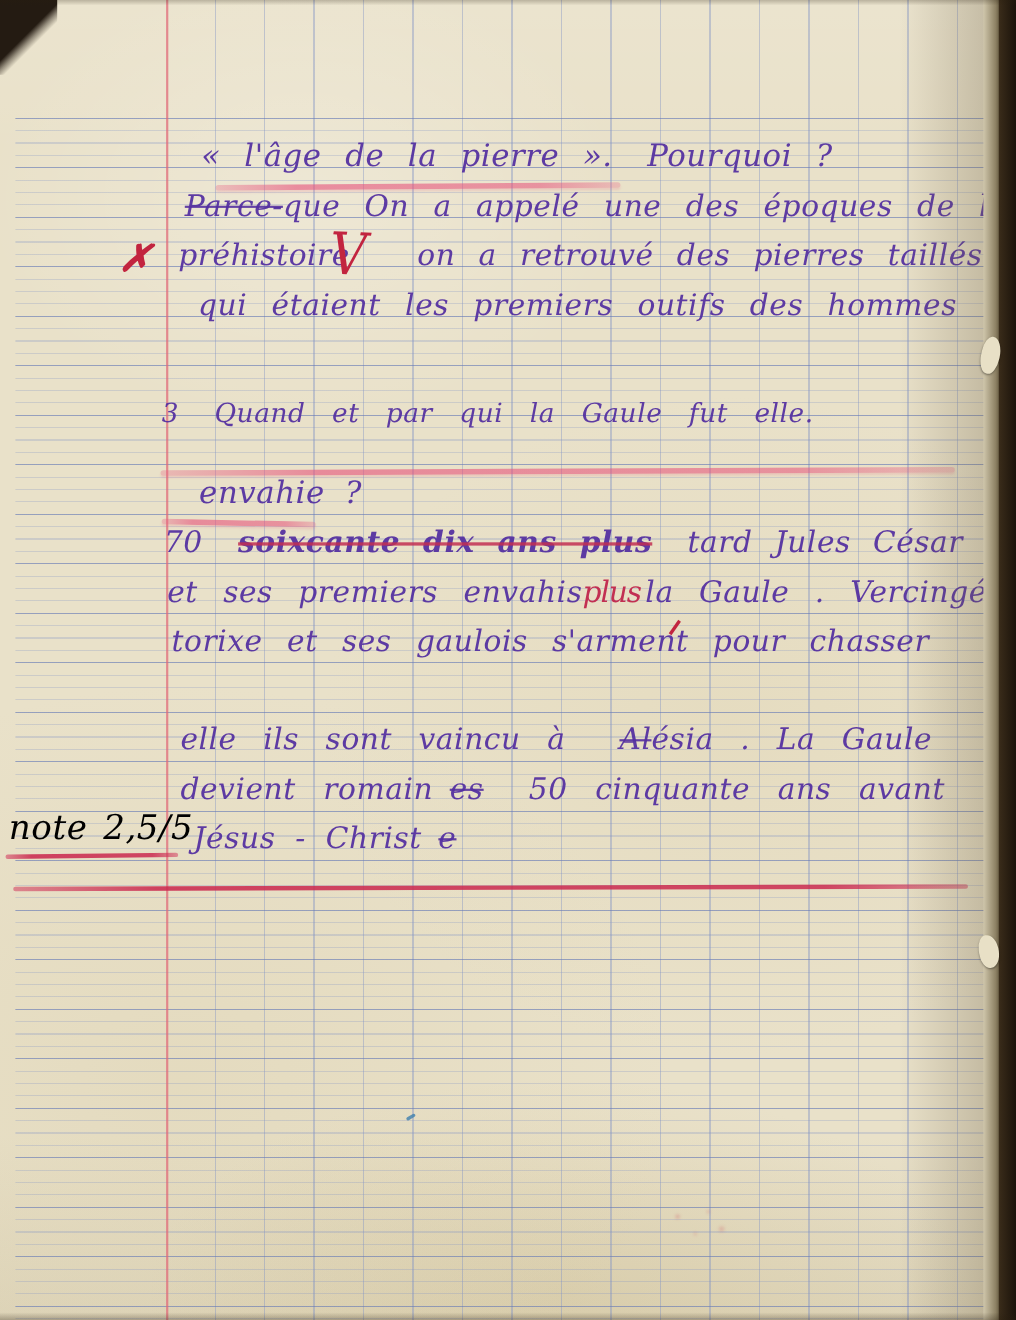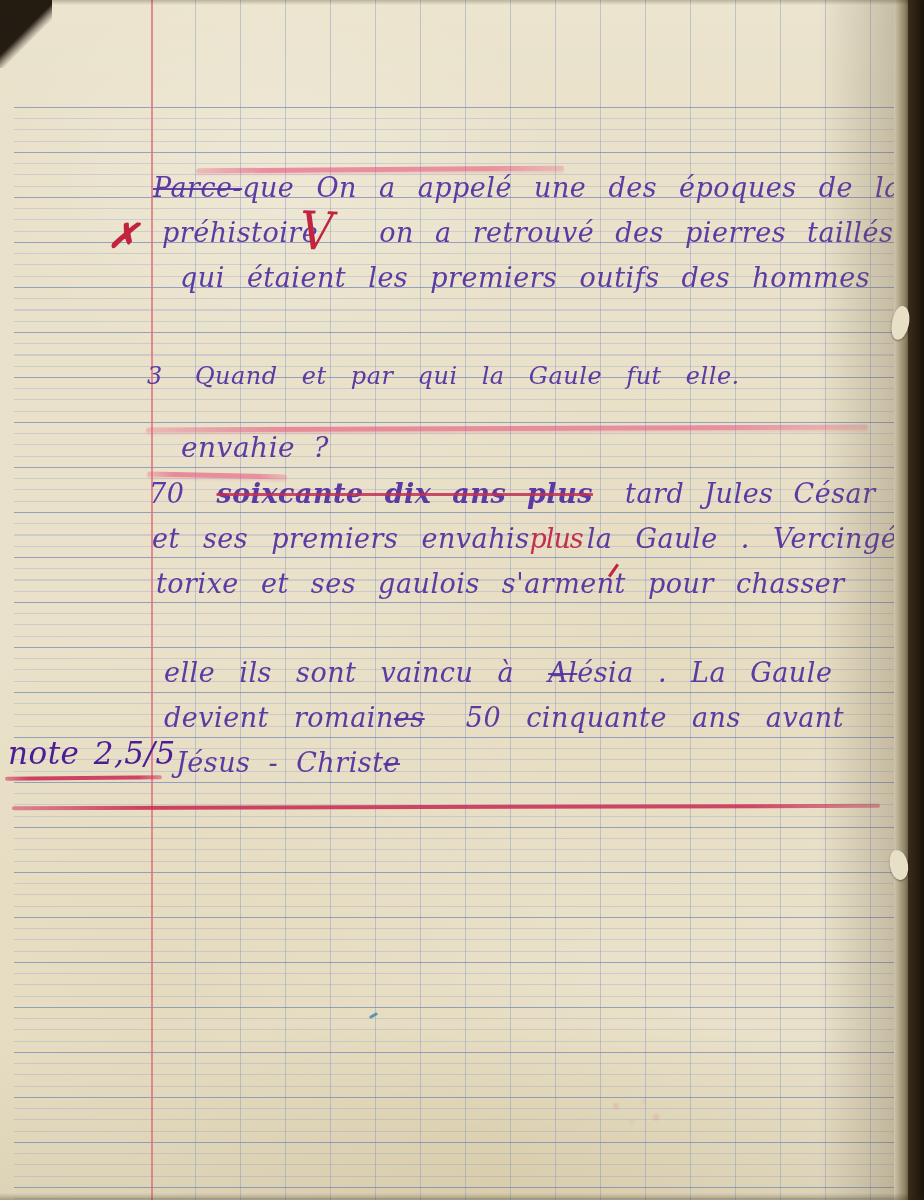--- a/index.html
+++ b/index.html
@@ -32,21 +32,21 @@
   .margin-line{
     position:absolute; top:0; left:151px; width:2px; height:1200px;
     background:rgba(224,106,120,0.75); pointer-events:none;
   }
   
   .line{
     position:absolute; white-space:nowrap; line-height:1.15;
     font-style:italic; font-size:27px; letter-spacing:0.5px; word-spacing:9px;
     color:rgba(84,48,160,0.94);
   }
-  .struckP{ text-decoration:line-through; text-decoration-thickness:2px; text-decoration-color:rgba(84,48,160,0.9); }
+  .struckP{ text-decoration:line-through; text-decoration-thickness:2px; text-decoration-color:rgba(84,48,160,0.9);padding-left:15px; }
   .struckR{ text-decoration:line-through; text-decoration-thickness:3px; text-decoration-color:rgba(194,47,82,0.85);font-weight:bold; }
   .redtxt{ color:#c22f52; }
   
   .marker{
     position:absolute; height:5px; border-radius:3px;
     background:linear-gradient(to right, rgba(232,93,130,0.30), rgba(230,80,122,0.60) 20%, rgba(230,80,122,0.55) 80%, rgba(232,93,130,0.28));
     box-shadow:0 2px 2px rgba(232,93,130,0.18);
     pointer-events:none;
   }
   .redline{
@@ -94,20 +94,24 @@
 </head>
 <body>
 
 <div id="scan">
 
   <div class="texture"></div>
   <div class="v-rules"></div>
   <div class="h-rules"></div>
   <div class="margin-line"></div>
 
+  <div class="line" style="left:183px; top:126px; font-size:28px; word-spacing:12px;">
+    <span>« l'âge de la pierre ».</span>
+    <span style="margin-left:10px">Pourquoi ?</span>
+  </div>
   <div class="marker" style="left:196px; top:167px; width:368px; transform:rotate(-0.4deg);"></div>
 
   <div class="line" style="left:153px; top:172px; word-spacing:13px;">
     <span class="struckP">Parce-</span><span>que On a appelé une des époques de la</span>
   </div>
 
   <span class="redmark" style="left:108px; top:214px; font-size:36px; font-weight:bold; transform:rotate(4deg);">✗</span>
   <div class="line" style="left:162px; top:217px; word-spacing:12px;">
     <span>préhistoire</span>
     <span style="margin-left:40px">on a retrouvé des pierres taillés .</span>
@@ -146,21 +150,21 @@
 
   <div class="line" style="left:164px; top:702px; word-spacing:16px;">
     <span>devient romain</span><span class="struckP">es</span>
     <span style="margin-left:16px">50 cinquante ans avant</span>
   </div>
 
   <div class="line" style="left:176px; top:747px;">
     <span>Jésus - Christ</span><span class="struckP">e</span>
   </div>
 
-  <div class="line redtxt" style="left:8px; top:736px; font-size:31px; color:#4c1d95; word-spacing:4px;">note 2,5/5</div>
+  <div class="line redtxt" style="left:8px; top:736px; font-size:31px; color:#000000; word-spacing:4px;">note 2,5/5</div>
   <div class="redline" style="left:5px; top:776px; width:157px; transform:rotate(-0.6deg);"></div>
   <div class="redline" style="left:12px; top:805px; width:868px; transform:rotate(-0.15deg);"></div>
 
   <div class="smudge" style="left:600px; top:1088px; width:80px; height:45px;"></div>
   <div class="pen-speck" style="left:369px; top:1014px;"></div>
 
   <div class="shadow-band"></div>
   <div class="page-edge"></div>
   <div class="dark-strip"></div>
   <div class="torn-chip" style="left:892px; top:306px; width:17px; height:34px; transform:rotate(12deg);"></div>

